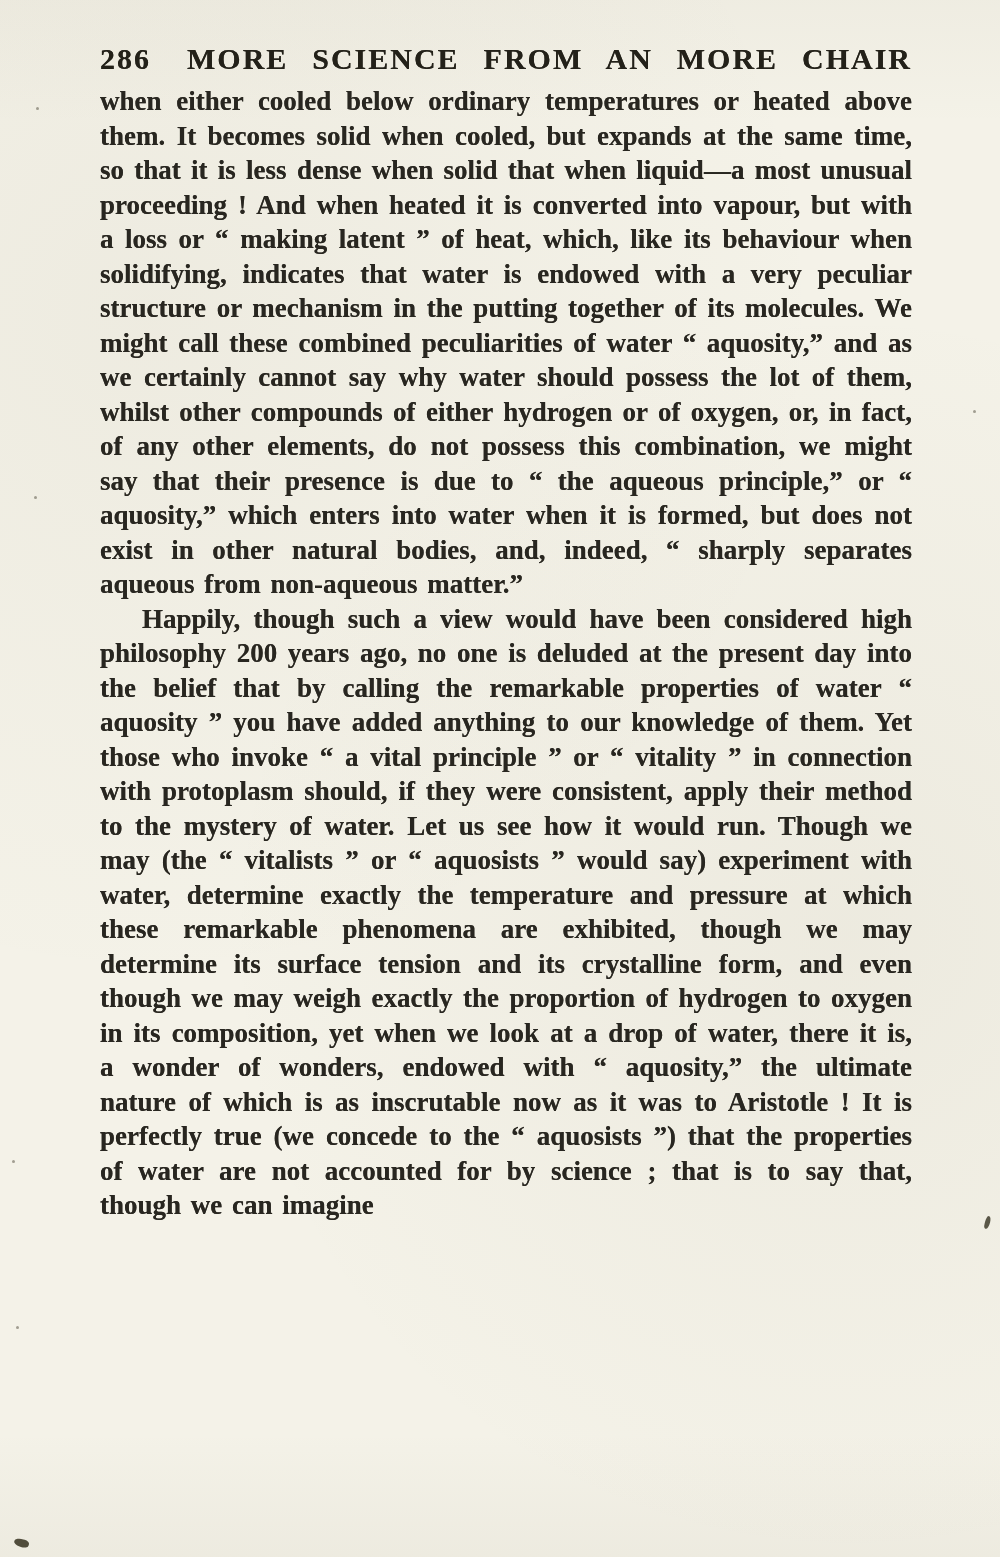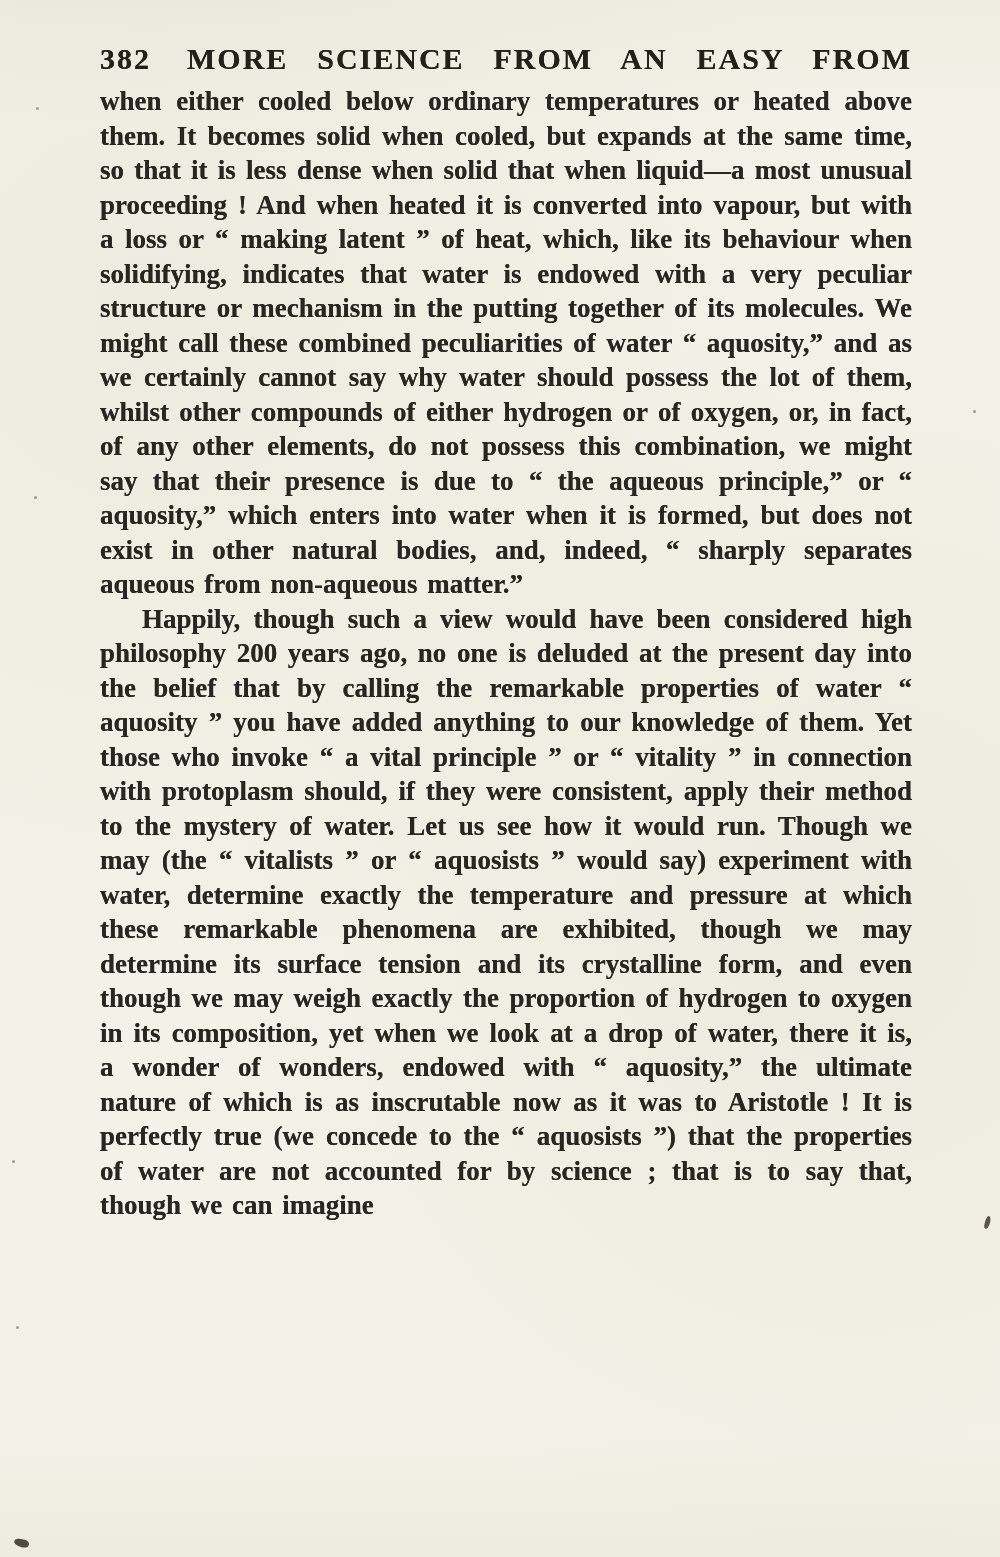--- a/index.html
+++ b/index.html
@@ -90,22 +90,22 @@
   .speck-3 { right: 24px; top: 410px; }
   .speck-4 { left: 12px; top: 1160px; }
   .speck-5 { left: 16px; top: 1326px; }
 </style>
 </head>
 <body>
 
 <div class="page">
 
   <header class="page-header">
-    <span class="page-number">382</span>
-    <span class="running-title">MORE SCIENCE FROM AN EASY FROM</span>
+    <span class="page-number">286</span>
+    <span class="running-title">MORE SCIENCE FROM AN MORE CHAIR</span>
   </header>
 
   <main class="page-body">
     <p class="para no-indent">when either cooled below ordinary temperatures or heated above them.  It becomes solid when cooled, but expands at the same time, so that it is less dense when solid that when liquid—a most unusual proceeding !   And when heated it is converted into vapour, but with a loss or “ making latent ” of heat, which, like its behaviour when solidifying, indicates that water is endowed with a very peculiar structure or mechanism in the putting together of its molecules. We might call these combined peculiarities of water “ aquosity,” and as we certainly cannot say why water should possess the lot of them, whilst other compounds of either hydrogen or of oxygen, or, in fact, of any other elements, do not possess this combination, we might say that their presence is due to “ the aqueous principle,” or “ aquosity,” which enters into water when it is formed, but does not exist in other natural bodies, and, indeed, “ sharply separates aqueous from non-aqueous matter.”</p>
     <p class="para indent">Happily, though such a view would have been considered high philosophy 200 years ago, no one is deluded at the present day into the belief that by calling the remarkable properties of water “ aquosity ” you have added anything to our knowledge of them. Yet those who invoke “ a vital principle ” or “ vitality ” in connection with protoplasm should, if they were consistent, apply their method to the mystery of water. Let us see how it would run.  Though we may (the “ vitalists ” or “ aquosists ” would say) experiment with water, determine exactly the temperature and pressure at which these remarkable phenomena are exhibited, though we may determine its surface tension and its crystalline form, and even though we may weigh exactly the proportion of hydrogen to oxygen in its composition, yet when we look at a drop of water, there it is, a wonder of wonders, endowed with “ aquosity,” the ultimate nature of which is as inscrutable now as it was to Aristotle !  It is perfectly true (we concede to the “ aquosists ”) that the properties of water are not accounted for by science ;  that is to say that, though we can imagine</p>
   </main>
 
   <span class="artifact artifact-bottom-left"></span>
   <span class="artifact artifact-right-edge"></span>
   <span class="speck speck-1"></span>

